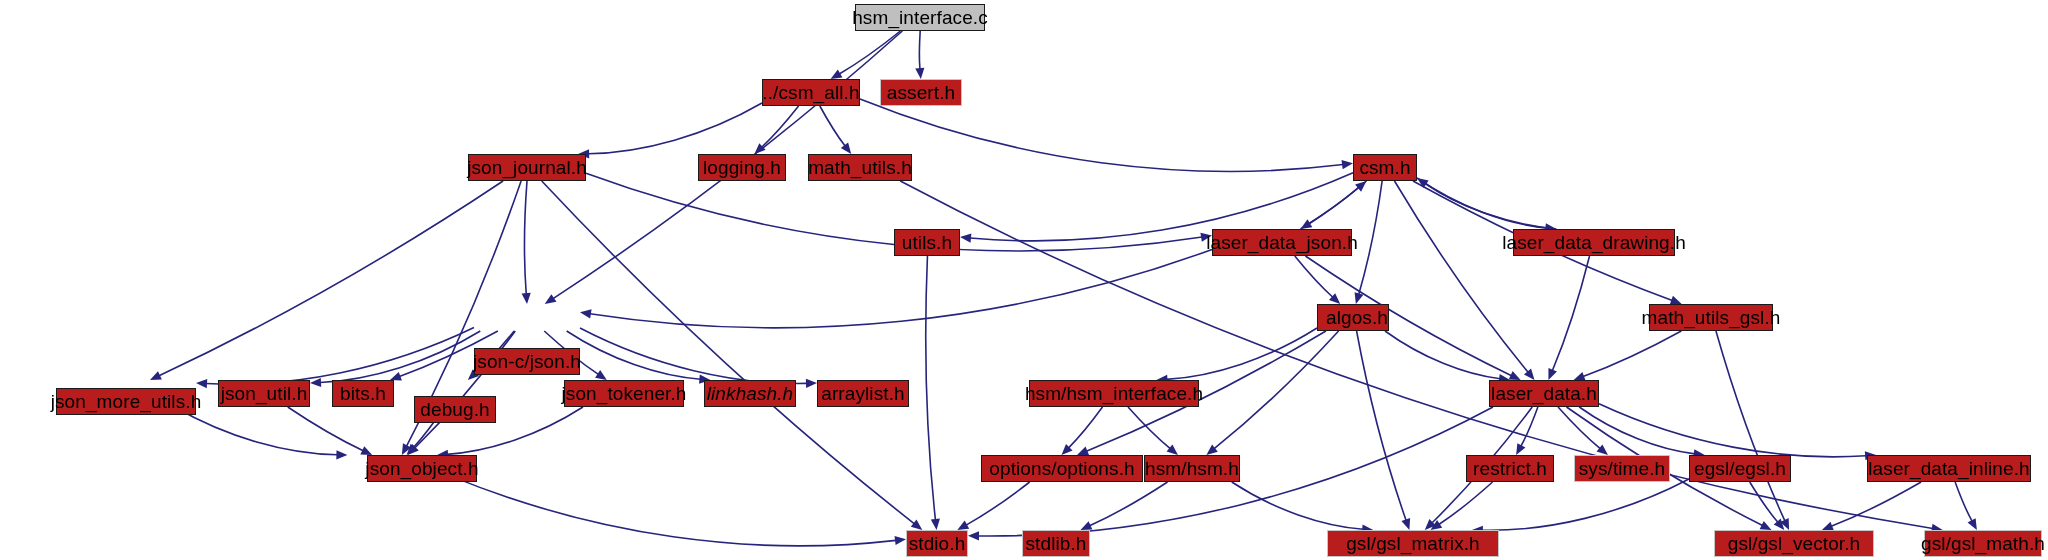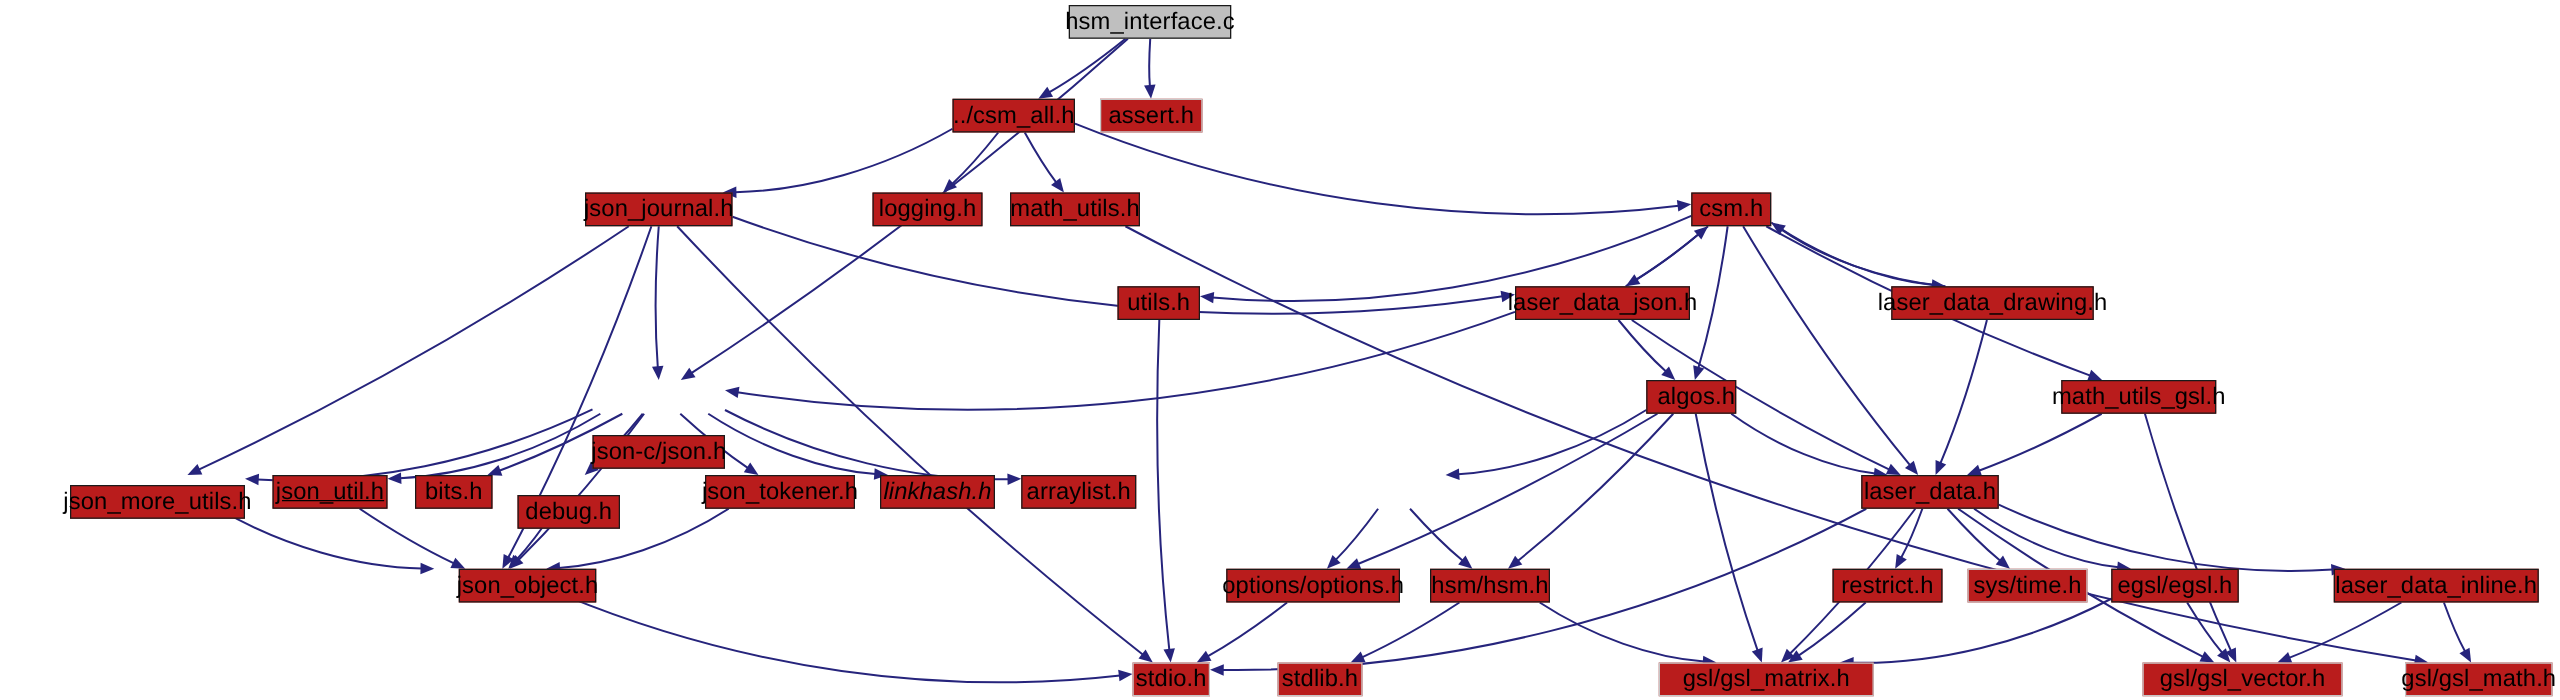--- a/index.html
+++ b/index.html
@@ -224,45 +224,48 @@
     </div>
     <div class="node local" style="left: 1317px; top: 304px; width: 72px; height: 27px; justify-content: flex-end;">
       <span>algos.h</span>
     </div>
     <div class="node local" style="left: 1649px; top: 304px; width: 124px; height: 27px;">
       <span>math_utils_gsl.h</span>
     </div>
     <div class="node local" style="left: 56px; top: 388px; width: 140px; height: 27px;">
       <span>json_more_utils.h</span>
     </div>
-    <div class="node local" style="left: 218px; top: 380px; width: 92px; height: 27px; text-decoration: underline;">
+    <div class="node local" style="left: 218px; top: 380px; width: 92px; height: 27px;">
       <span>json_util.h</span>
     </div>
     <div class="node local" style="left: 332px; top: 380px; width: 62px; height: 27px;">
       <span>bits.h</span>
     </div>
     <div class="node local" style="left: 414px; top: 396px; width: 82px; height: 27px;">
       <span>debug.h</span>
     </div>
     <div class="node local" style="left: 564px; top: 380px; width: 120px; height: 27px;">
       <span>json_tokener.h</span>
     </div>
     <div class="node local" style="left: 704px; top: 380px; width: 92px; height: 27px; font-style: italic;">
       <span>linkhash.h</span>
     </div>
     <div class="node local" style="left: 817px; top: 380px; width: 92px; height: 27px;">
       <span>arraylist.h</span>
     </div>
+    <div class="node local" style="left: 1029px; top: 380px; width: 170px; height: 27px;">
+      <span>hsm/hsm_interface.h</span>
+    </div>
     <div class="node local" style="left: 1489px; top: 380px; width: 110px; height: 27px;">
       <span>laser_data.h</span>
     </div>
     <div class="node local" style="left: 341px; top: 455px; width: 110px; height: 27px; margin-left: 26px;">
       <span>json_object.h</span>
     </div>
-    <div class="node local" style="left: 981px; top: 455px; width: 139px; height: 27px;">
+    <div class="node local" style="left: 981px; top: 455px; width: 162px; height: 27px;">
       <span>options/options.h</span>
     </div>
     <div class="node local" style="left: 1144px; top: 455px; width: 96px; height: 27px;">
       <span>hsm/hsm.h</span>
     </div>
     <div class="node local" style="left: 1466px; top: 455px; width: 88px; height: 27px;">
       <span>restrict.h</span>
     </div>
     <div class="node system" style="left: 1574px; top: 455px; width: 96px; height: 27px;">
       <span>sys/time.h</span>

